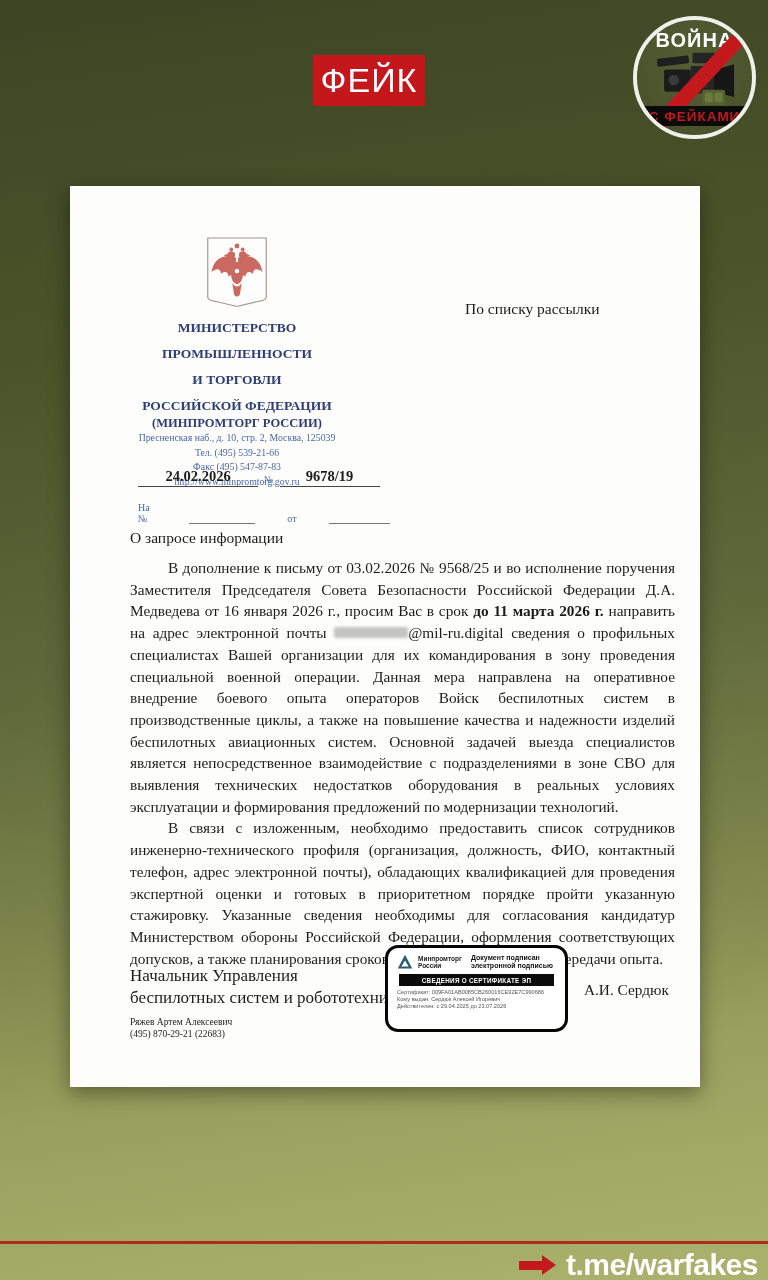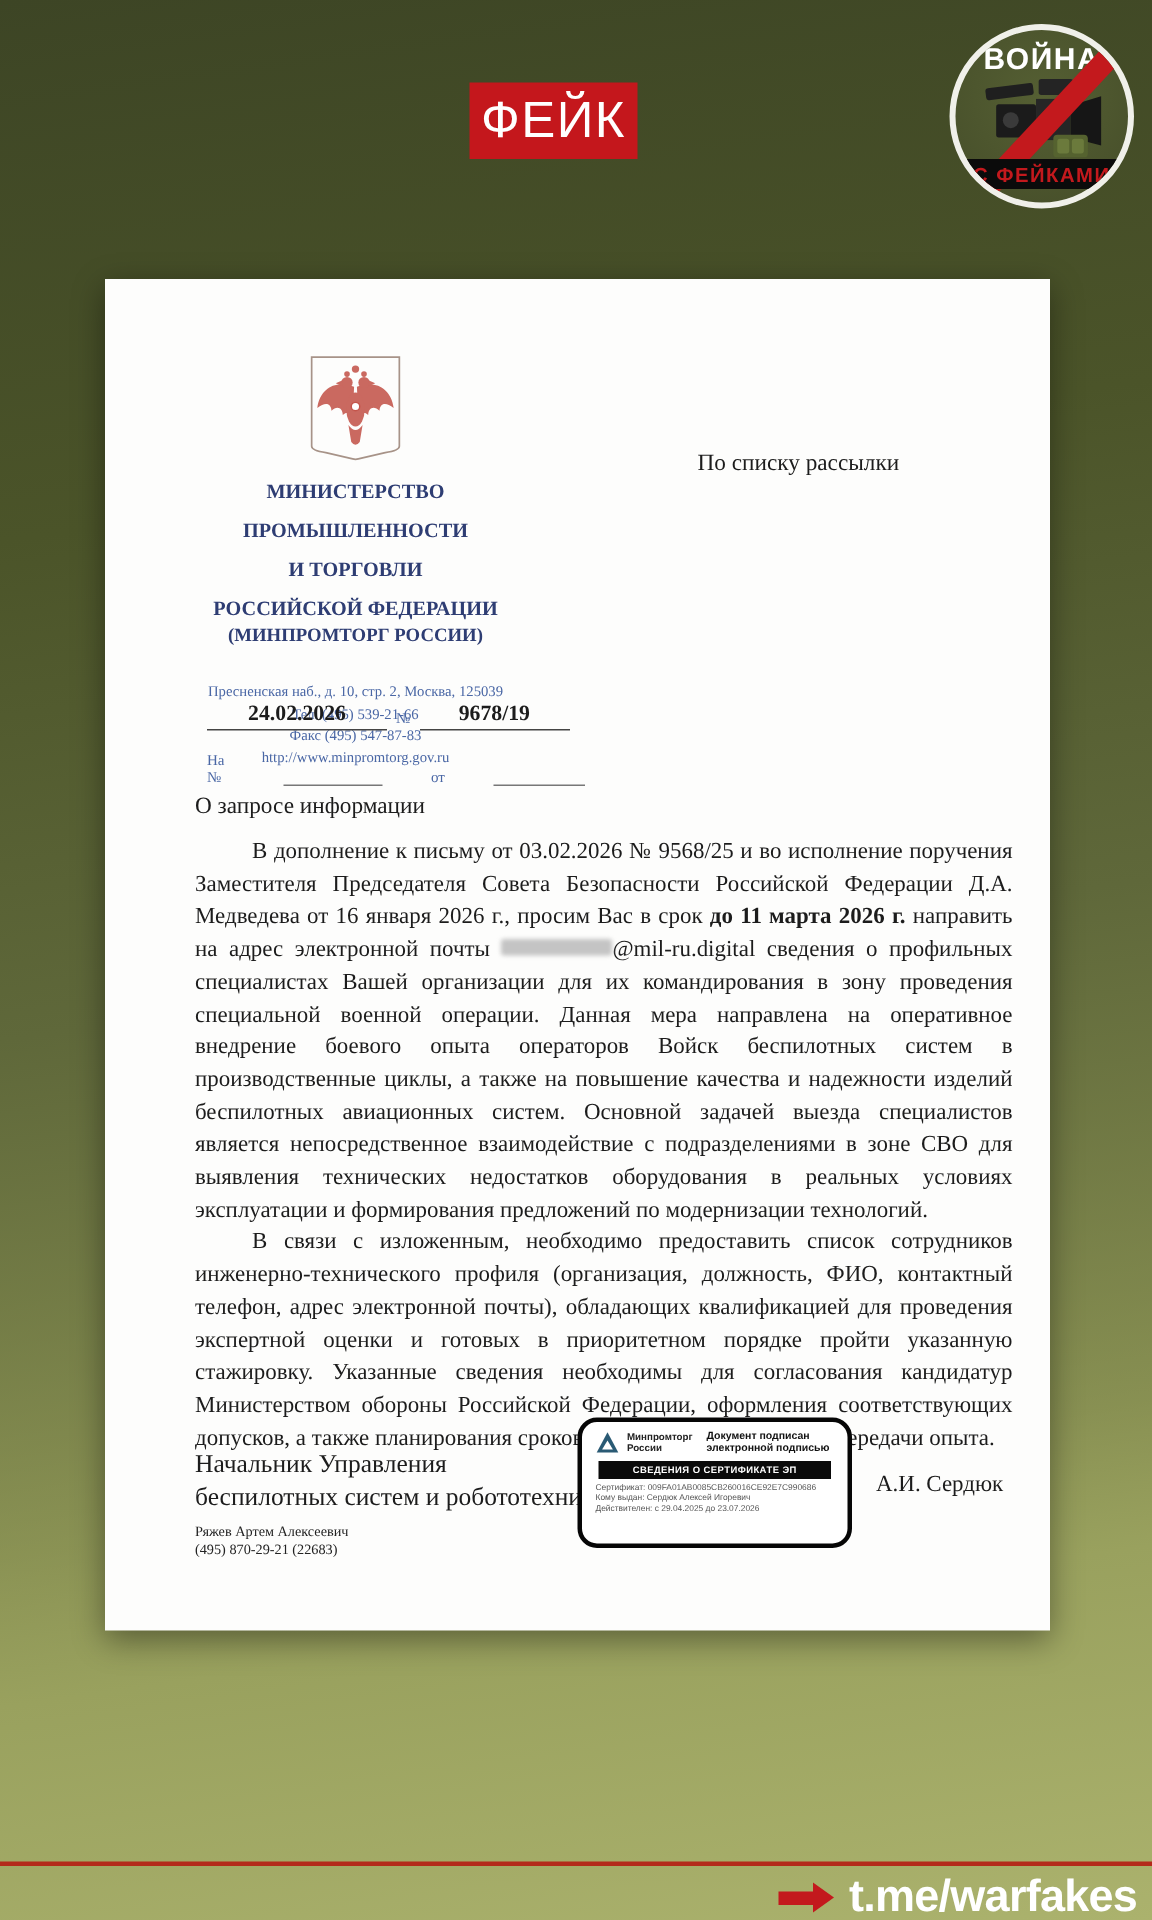--- a/index.html
+++ b/index.html
@@ -24,21 +24,21 @@
     display:flex;align-items:center;justify-content:center;}
   .logo-band span{color:#c3191d;font-family:"Liberation Sans",sans-serif;font-weight:800;
     font-size:13.5px;letter-spacing:1px;}
   
   .page{position:absolute;left:70px;top:186px;width:630px;height:901px;background:#fdfdfc;
     box-shadow:0 6px 20px rgba(0,0,0,.4);color:#1c1c1c;}
   .letterhead{position:absolute;left:38px;top:48px;width:258px;text-align:center;}
   .arms{display:block;margin:0 auto;}
   .min-name{margin-top:9px;color:#2e3d73;font-weight:700;font-size:13.5px;line-height:17px;}
   .min-short{margin-top:2px;color:#2e3d73;font-weight:600;font-size:12.5px;}
-  .addr{margin-top:24px;color:#4a67a5;font-size:9.8px;line-height:14.5px;}
+  .addr{margin-top:0;color:#4a67a5;font-size:9.8px;line-height:14.5px;}
   .recipient{position:absolute;left:395px;top:114px;font-size:15.5px;}
   .ref{position:absolute;left:46px;top:282px;width:252px;margin-left:22px;}
   .ref-row1{display:flex;align-items:flex-end;}
   .ref-date,.ref-num{border-bottom:1.5px solid #444;text-align:center;font-weight:600;
     font-size:14.5px;padding-bottom:1px;}
   .ref-date{width:120px;}
   .ref-num{width:100px;}
   .ref-nosign{color:#4a67a5;font-size:10px;padding:0 6px 2px;}
   .ref-row2{margin-top:15px;display:flex;align-items:flex-end;font-size:10px;color:#4a67a5;gap:28px;}
   .uline{border-bottom:1px solid #777;height:12px;display:inline-block;}

